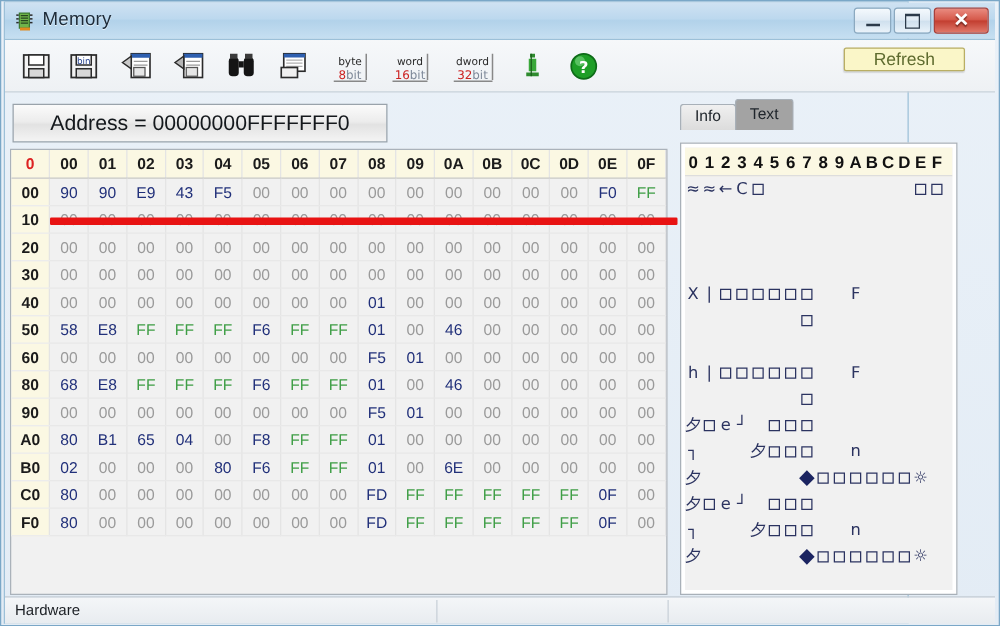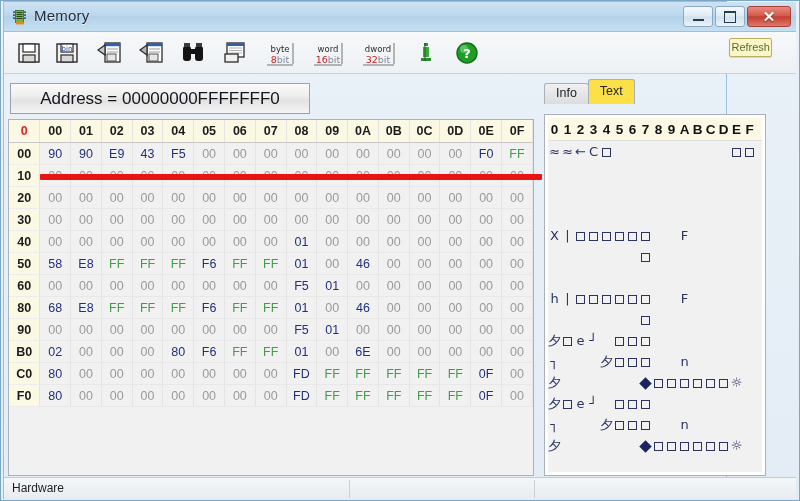--- a/index.html
+++ b/index.html
@@ -66,21 +66,21 @@
     box-sizing:border-box;
   }
   .tbtn{
     position:absolute;top:5px;width:34px;height:32px;
     display:flex;align-items:center;justify-content:center;
     cursor:pointer;
   }
   .refresh-btn{
     position:absolute;right:24px;top:6px;
     background:#faf6c8;border:1px solid #b9ae63;
-    padding:2px 1px;font-size:11px;color:#5e6b2f;
+    padding:2px 23px;font-size:14px;color:#5e6b2f;
     border-radius:2px;cursor:pointer;line-height:13px;
     box-shadow:0 1px 1px rgba(0,0,0,.12);
   }
   
   .addrbar{
     position:absolute;left:10px;top:83px;width:300px;height:31px;
     box-sizing:border-box;
     border:1px solid #9aa3ab;
     background:linear-gradient(180deg,#fbfbfb 0%,#ececec 46%,#e2e2e2 54%,#f4f4f4 100%);
     display:flex;align-items:center;justify-content:center;
@@ -121,21 +121,21 @@
   .tabstrip{position:absolute;left:544px;top:80px;height:24px;display:flex;align-items:flex-end;}
   .tab{
     box-sizing:border-box;height:21px;padding:2px 11px 0 11px;
     font-size:12.5px;color:#20262c;cursor:pointer;
     border:1px solid #a8b0b8;border-bottom:none;
     border-radius:3px 3px 0 0;margin-right:-1px;
     background:linear-gradient(180deg,#f0f0f0 0%,#dcdcdc 100%);
   }
   .tab.active{
     height:25px;padding-top:4px;
-    background:#fde047;border-color:#a8b0b8;
+    background:#a3a3a3;border-color:#a8b0b8;
     position:relative;z-index:3;
   }
   .textpanel{
     position:absolute;left:544px;top:114px;width:222px;height:362px;
     box-sizing:border-box;border:1px solid #a8b0b8;background:#fff;
     padding:3px;z-index:2;
   }
   .textpanel-inner{
     position:relative;width:100%;height:100%;background:#f1f1f1;
     box-sizing:border-box;overflow:hidden;
@@ -540,20 +540,39 @@
             <td class="v-blue">F5</td>
             <td class="v-blue">01</td>
             <td class="v-zero">00</td>
             <td class="v-zero">00</td>
             <td class="v-zero">00</td>
             <td class="v-zero">00</td>
             <td class="v-zero">00</td>
             <td class="v-zero">00</td>
           </tr>
           <tr>
+            <th class="rowhdr">A0</th>
+            <td class="v-blue">80</td>
+            <td class="v-blue">B1</td>
+            <td class="v-blue">65</td>
+            <td class="v-blue">04</td>
+            <td class="v-zero">00</td>
+            <td class="v-blue">F8</td>
+            <td class="v-green">FF</td>
+            <td class="v-green">FF</td>
+            <td class="v-blue">01</td>
+            <td class="v-zero">00</td>
+            <td class="v-zero">00</td>
+            <td class="v-zero">00</td>
+            <td class="v-zero">00</td>
+            <td class="v-zero">00</td>
+            <td class="v-zero">00</td>
+            <td class="v-zero">00</td>
+          </tr>
+          <tr>
             <th class="rowhdr">B0</th>
             <td class="v-blue">02</td>
             <td class="v-zero">00</td>
             <td class="v-zero">00</td>
             <td class="v-zero">00</td>
             <td class="v-blue">80</td>
             <td class="v-blue">F6</td>
             <td class="v-green">FF</td>
             <td class="v-green">FF</td>
             <td class="v-blue">01</td>

